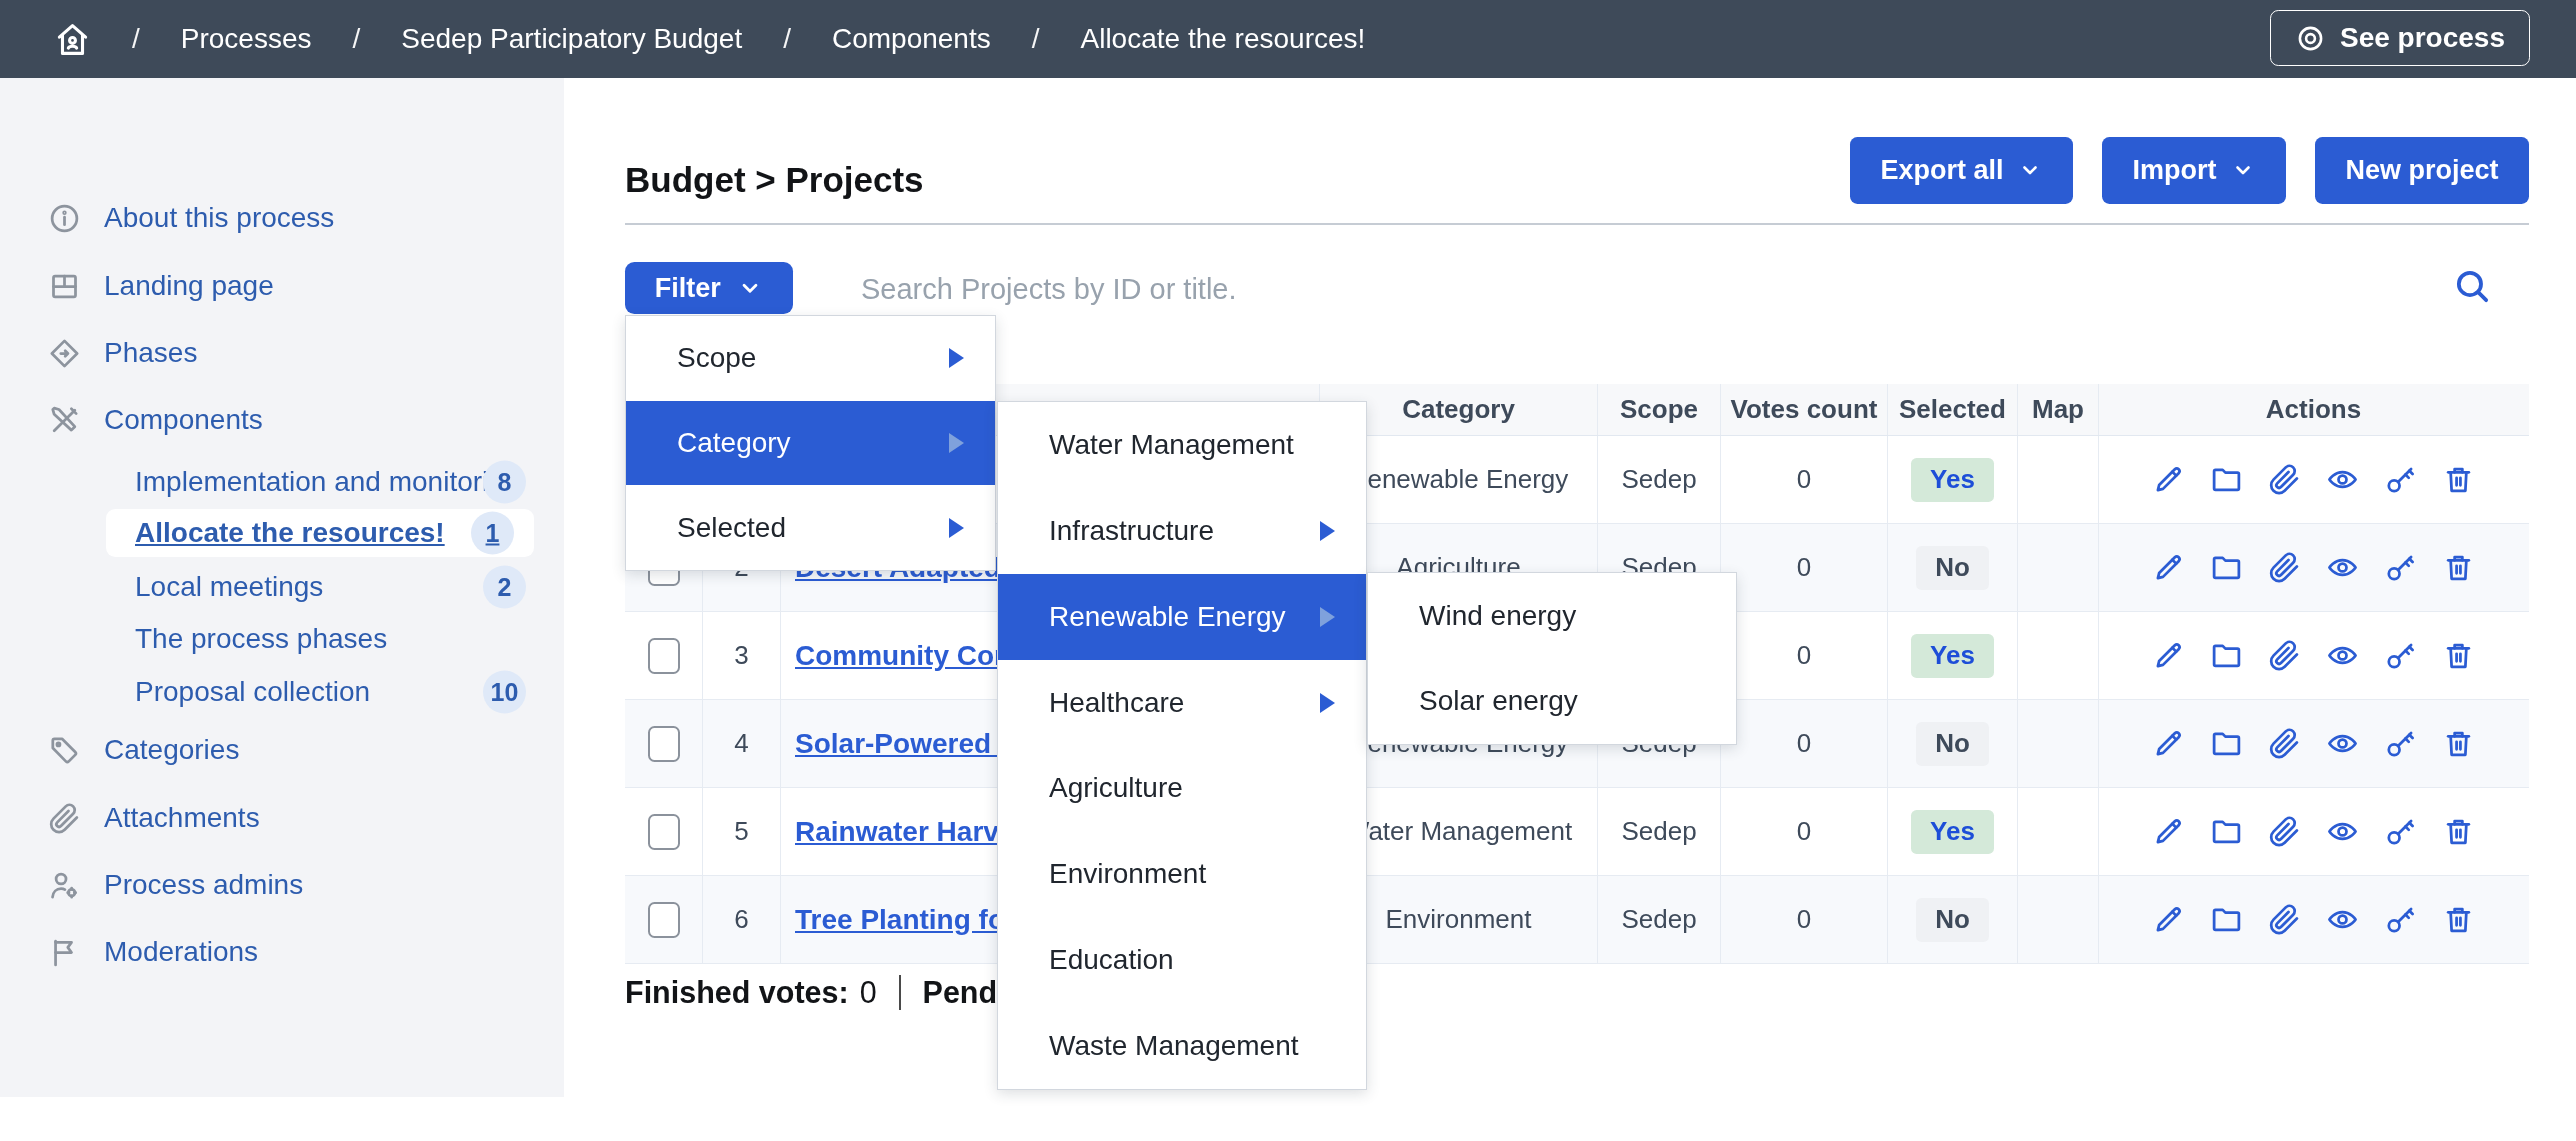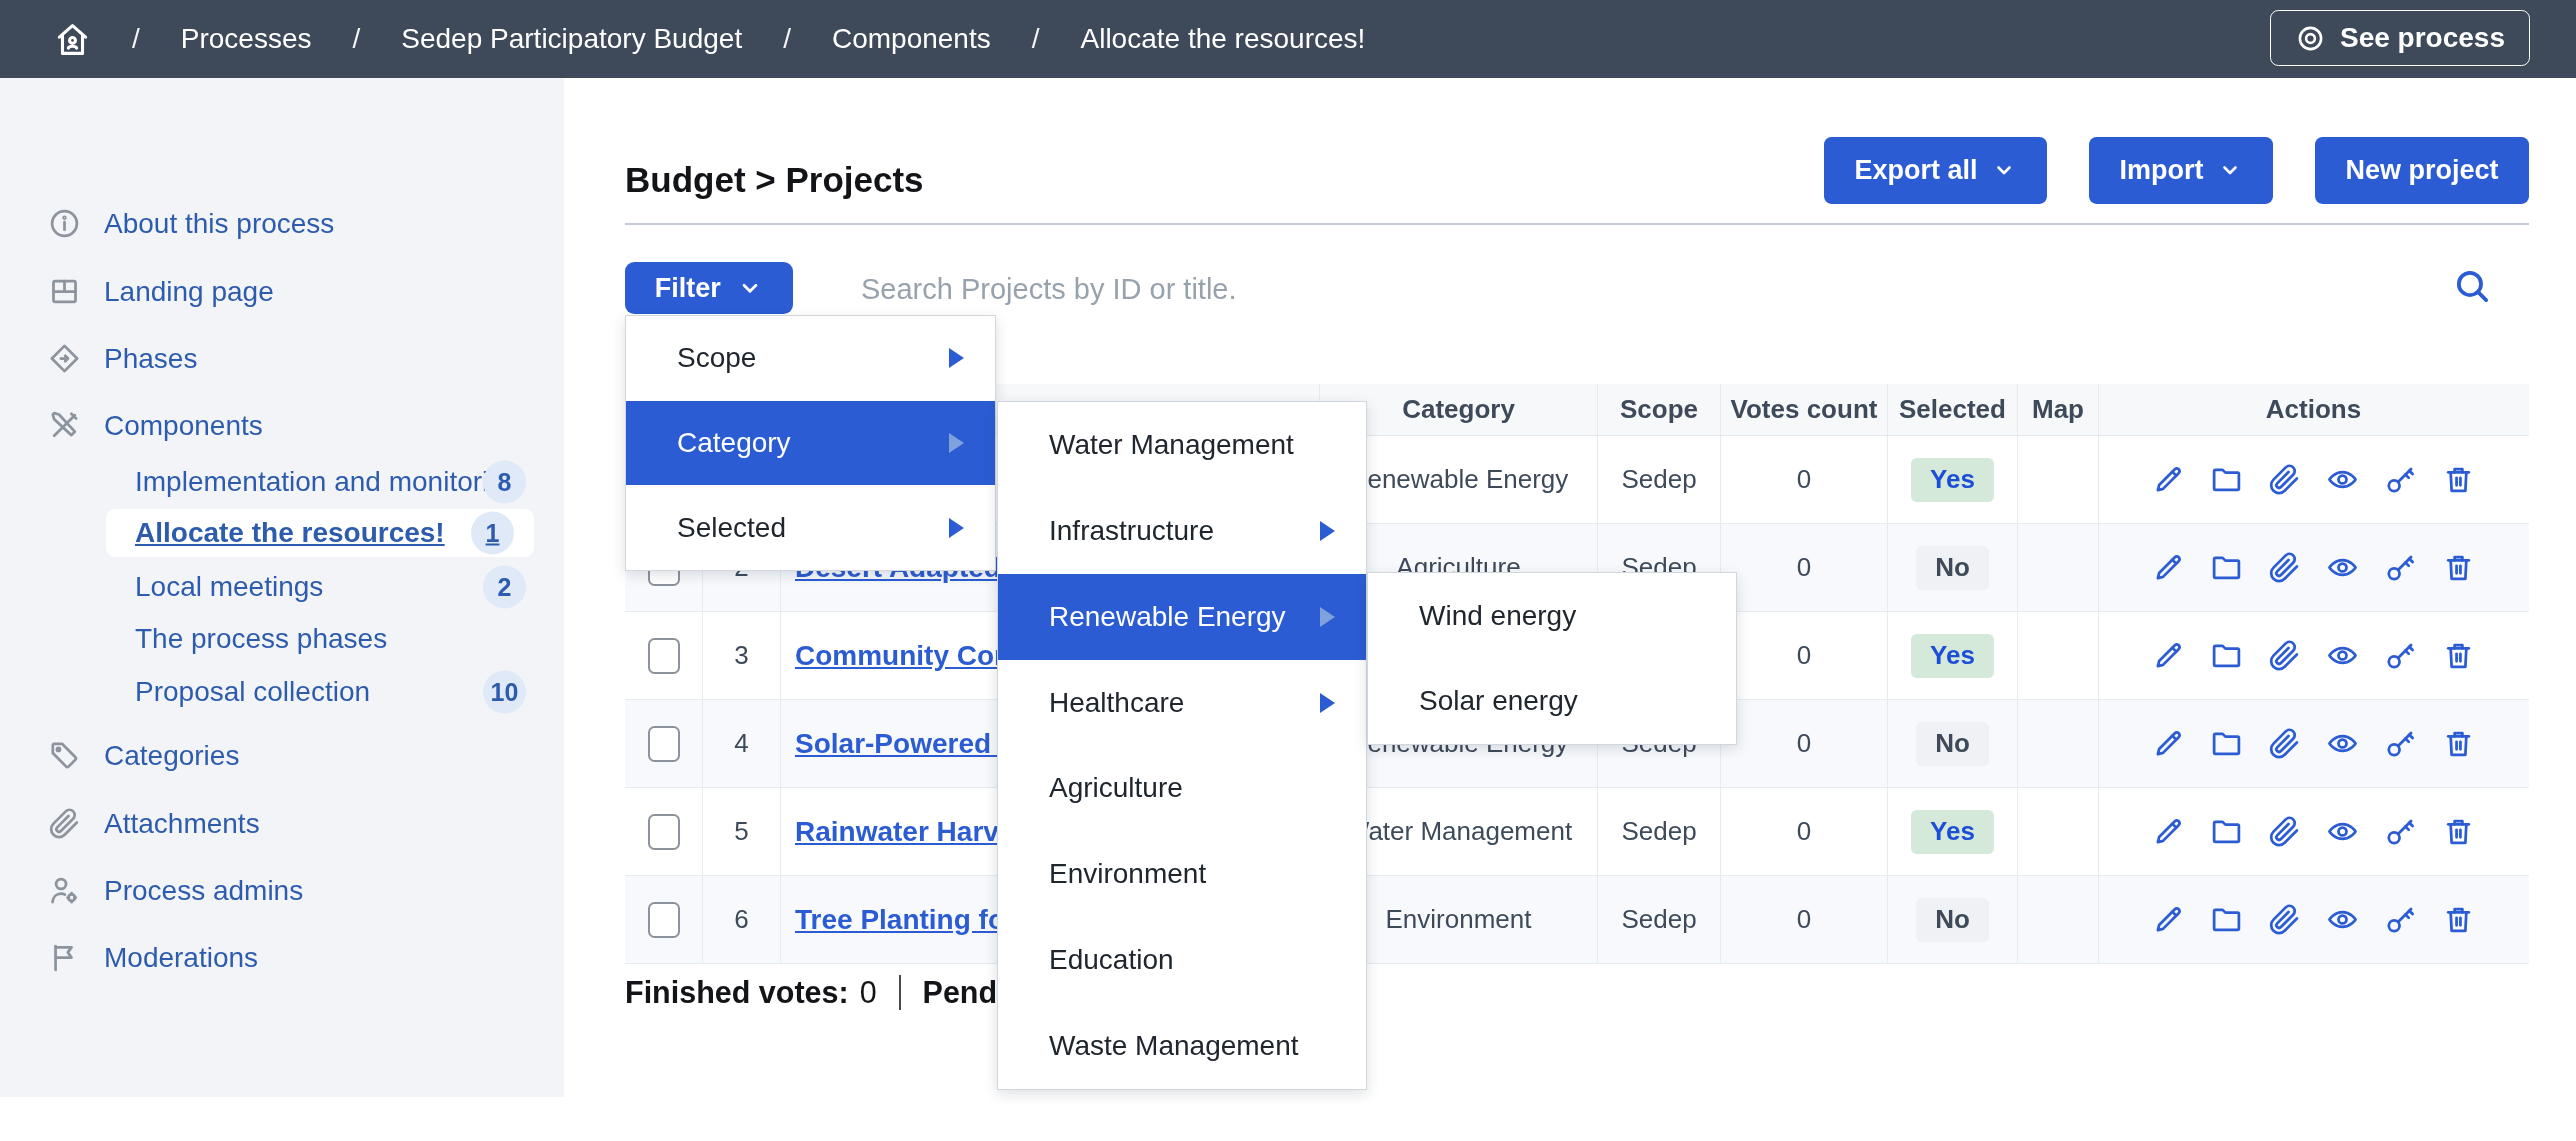--- a/index.html
+++ b/index.html
@@ -11,34 +11,34 @@
   .topbar{position:absolute;left:0;top:0;width:2576px;height:78px;background:#3e4a59;color:#fff;}
   .breadcrumb{position:absolute;left:54px;top:0;height:78px;display:flex;align-items:center;gap:41px;font-size:28px;}
   .crumb{color:#fff;cursor:pointer;white-space:nowrap;}
   .crumb-sep{opacity:.95;}
   .home-icon svg{width:37px;height:37px;display:block;}
   .see-process{position:absolute;right:46px;top:10.2px;height:54px;border:1.9px solid #fff;border-radius:8.3px;display:flex;align-items:center;gap:14px;padding:0 24px;font-size:28px;font-weight:700;color:#fff;background:transparent;cursor:pointer;}
   .see-process svg{width:31px;height:31px;}
 
   
   .sidebar{position:absolute;left:0;top:78px;width:564px;height:1019px;background:#f3f4f7;}
-  .side-item{position:absolute;left:0;width:564px;height:44px;display:flex;align-items:flex-end;color:#2d5cae;font-size:28px;cursor:pointer;}
+  .side-item{position:absolute;left:0;width:564px;height:44px;display:flex;align-items:center;color:#2d5cae;font-size:28px;cursor:pointer;}
   .side-item .sicon{position:absolute;left:48px;width:33px;height:33px;color:#8d949e;}
   .side-item .sicon svg{width:33px;height:33px;}
   .side-item .slabel{margin-left:104px;}
   .side-sub{position:absolute;left:0;width:564px;height:44px;display:flex;align-items:center;color:#2d5cae;font-size:28px;cursor:pointer;box-sizing:border-box;padding-left:135px;}
   .side-sub .badge{position:absolute;left:483px;top:50%;transform:translateY(-50%);width:43px;height:43px;border-radius:50%;background:#dfe9f8;color:#2d5cae;font-size:25px;font-weight:700;display:flex;align-items:center;justify-content:center;}
   .side-sub.active{left:106px;width:428px;height:48px;background:#fff;border-radius:9.3px;padding-left:29px;font-weight:700;}
   .side-sub.active .slabel2{text-decoration:underline;}
   .side-sub.active .badge{left:365px;text-decoration:underline;}
 
   
   .head-row{position:absolute;left:625px;top:135px;width:1904px;height:70px;display:flex;align-items:center;justify-content:space-between;}
   .page-title{font-size:35px;font-weight:700;color:#121417;margin-top:19px;}
-  .btn-group{display:flex;gap:42px;}
+  .btn-group{display:flex;gap:29px;}
   .btn{background:#2b5cd3;color:#fff;border-radius:7.4px;font-size:27px;font-weight:700;height:67px;display:flex;align-items:center;gap:15px;padding:0 30.5px;cursor:pointer;white-space:nowrap;}
   .btn svg{width:24px;height:24px;stroke-width:2.6;}
   .divider{position:absolute;left:625px;top:223px;width:1904px;height:1.9px;background:#c6ccd4;}
 
   
   .filter-btn{position:absolute;left:625px;top:262px;width:168px;height:52px;background:#2b5cd3;color:#fff;border-radius:9.3px;display:flex;align-items:center;justify-content:center;gap:16.7px;font-size:27px;font-weight:700;cursor:pointer;}
   .filter-btn svg{width:26px;height:26px;stroke-width:2.6;}
   .search-input{position:absolute;left:859px;top:266px;width:1527px;height:44px;border:none;outline:none;background:transparent;font-size:29px;color:#3e4a5a;font-family:"Liberation Sans",sans-serif;}
   .search-input::placeholder{color:#98a2ad;}
   .search-icon{position:absolute;left:2452px;top:266px;width:41px;height:41px;color:#2b5cd3;cursor:pointer;}

